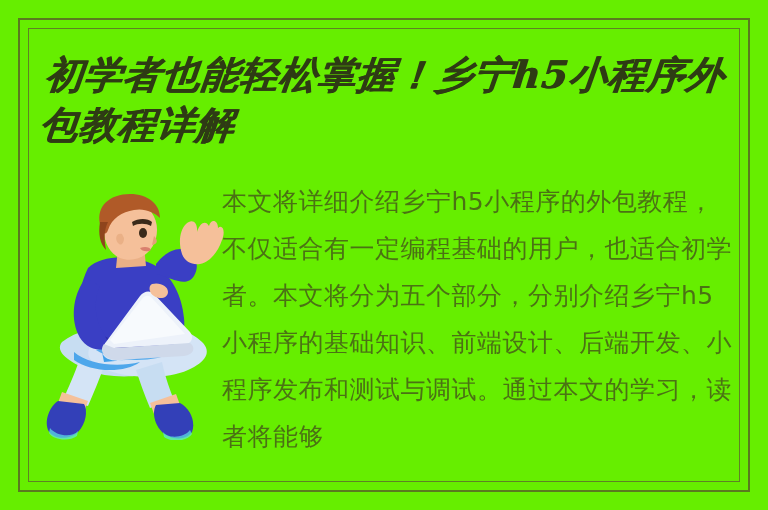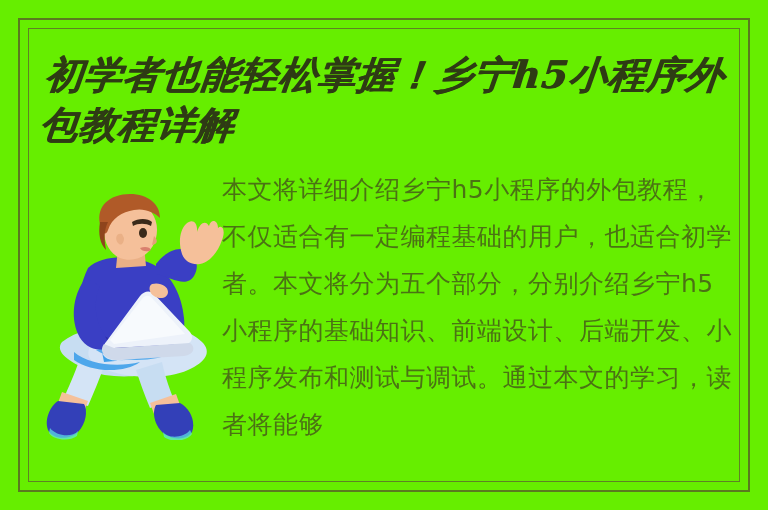--- a/index.html
+++ b/index.html
@@ -59,21 +59,21 @@
     letter-spacing: 1px;
     transform: skewX(-6deg);
     text-shadow: 1px 0 0 #2e3b14;
     white-space: pre-wrap;
   }
 
   
   .body-copy {
     position: absolute;
     left: 222px;
-    top: 166px;
+    top: 178px;
     width: 512px;
     font-family: "DejaVu Sans", "Liberation Sans", sans-serif;
     font-size: 25px;
     line-height: 47px;
     color: #4b7214;
     letter-spacing: 0.5px;
     white-space: pre-wrap;
   }
 
   

